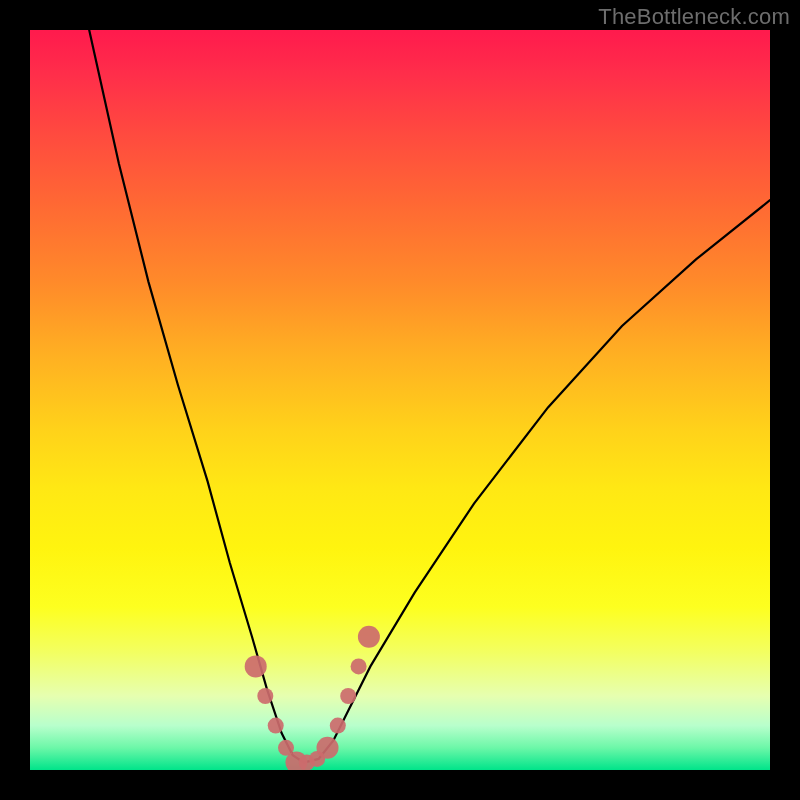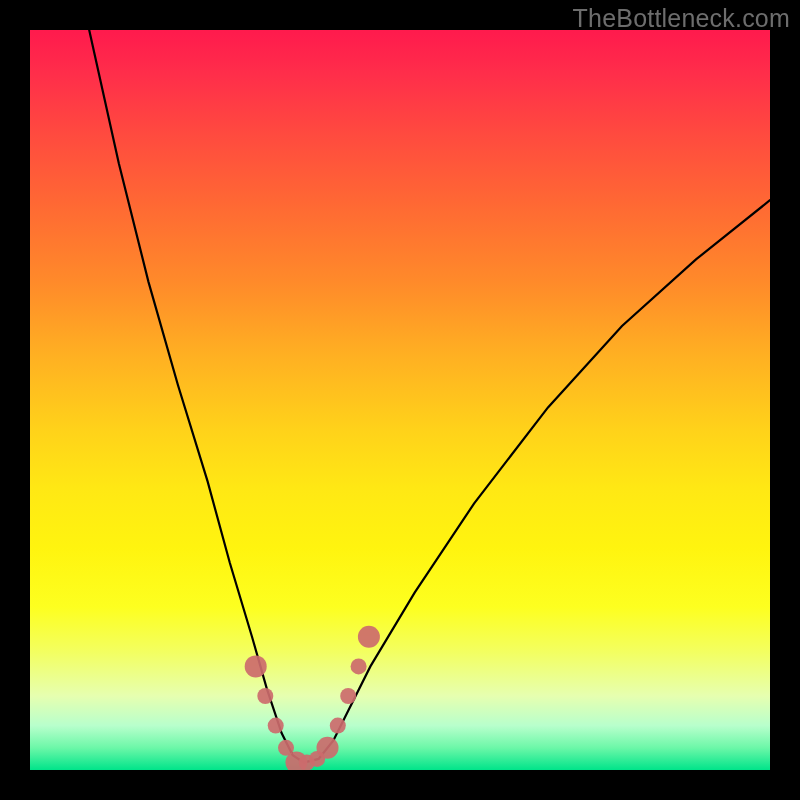--- a/index.html
+++ b/index.html
@@ -47,21 +47,21 @@
     top: 0; left: 0;
     width: 740px;
     height: 740px;
     pointer-events: none;
   }
   .watermark {
     position: absolute;
     top: 4px;
     right: 10px;
     color: #6d6d6d;
-    font-size: 25px;
+    font-size: 22px;
     font-weight: 500;
     letter-spacing: 0.2px;
   }
 </style>
 </head>
 <body>
 
 <div class="frame">
   <div class="plot">
     <svg class="curve" viewBox="0 0 740 740" preserveAspectRatio="none">

